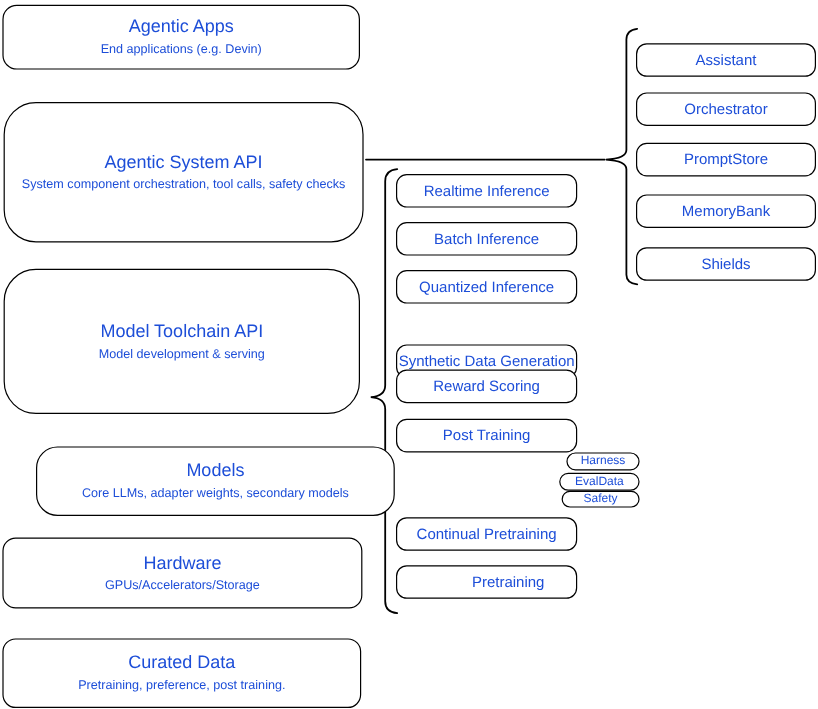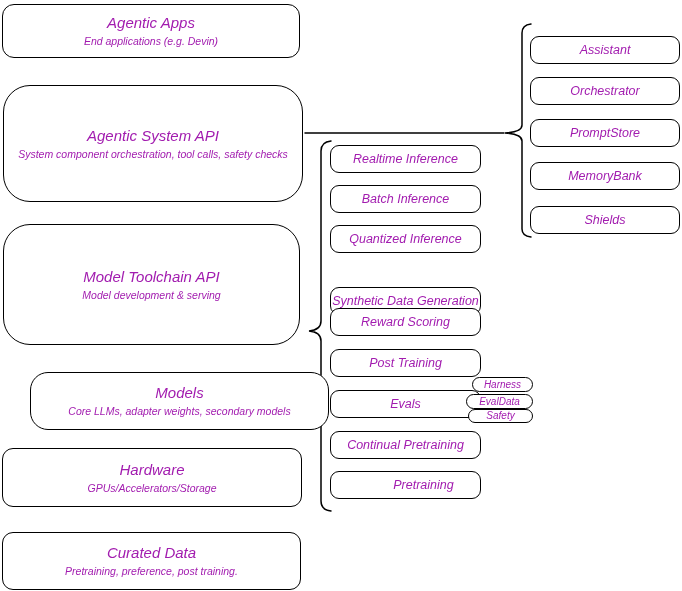--- a/index.html
+++ b/index.html
@@ -1,23 +1,22 @@
 <!DOCTYPE html>
 <html><head>
 <meta charset="utf-8">
 <style>
   html,body { margin:0; padding:0; background:#ffffff; }
   .canvas {
     position:relative;
     width:682px; height:591px;
     background:#ffffff;
     font-family:"Liberation Sans", sans-serif;
-    color:#a21caf;
+    color:#1d4ed8;
     overflow:hidden;
-    font-style:italic;
   }
   .wires {
     position:absolute; left:0; top:0; width:682px; height:591px;
     pointer-events:none;
   }
   .box {
     position:absolute;
     background:#fff;
     border:1.5px solid #000;
     box-sizing:border-box;
@@ -101,21 +100,20 @@
     <div class="title">Curated Data</div>
     <div class="subtitle">Pretraining, preference, post training.</div>
   </div>
 
   <div class="box node m m0">Realtime Inference</div>
   <div class="box node m m1">Batch Inference</div>
   <div class="box node m m2">Quantized Inference</div>
   <div class="box node m m3">Synthetic Data Generation</div>
   <div class="box node m m4">Reward Scoring</div>
   <div class="box node m m5">Post Training</div>
-  <div class="box node m m6">Evals</div>
   <div class="box node m m7">Continual Pretraining</div>
   <div class="box node m m8">Pretraining</div>
 
   <div class="pill p0">Harness</div>
   <div class="pill p1">EvalData</div>
   <div class="pill p2">Safety</div>
 
   <div class="box node r r0">Assistant</div>
   <div class="box node r r1">Orchestrator</div>
   <div class="box node r r2">PromptStore</div>

